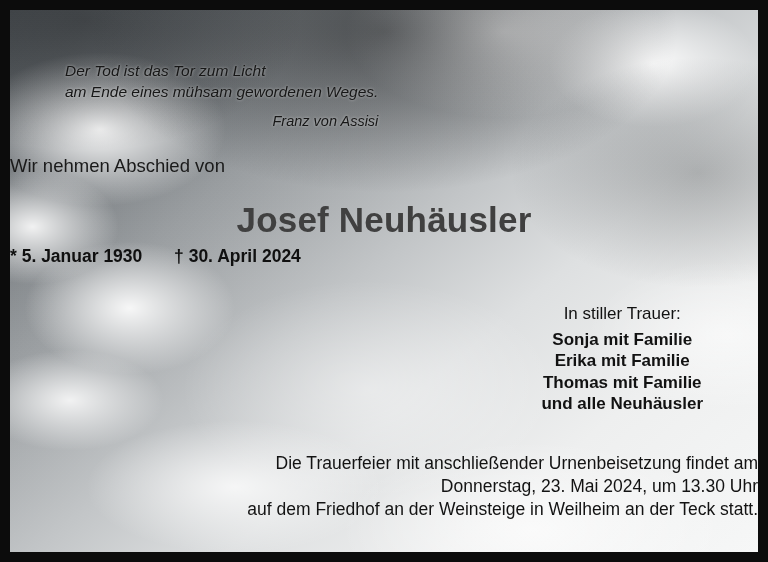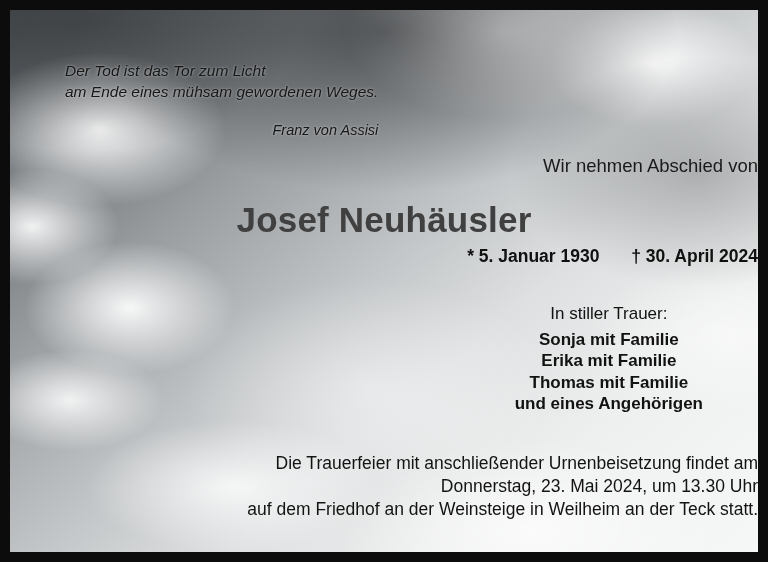--- a/index.html
+++ b/index.html
@@ -74,49 +74,49 @@
     top: 50px;
     font-style: italic;
     font-size: 15.5px;
     line-height: 21px;
     color: #171717;
     text-shadow: 0 0 3px rgba(255,255,255,0.55);
   }
   .quote .author {
     display: block;
     text-align: right;
-    margin-top: 18px;
+    margin-top: 9px;
     font-size: 14.5px;
   }
   .intro {
     position: absolute;
     left: 0;
     right: 0;
     top: 145px;
-    text-align: right;
+    text-align: left;
     font-size: 18.5px;
     color: #1a1a1a;
   }
   .name {
     position: absolute;
     left: 0;
     right: 0;
     top: 190px;
     text-align: center;
     font-size: 35px;
     font-weight: bold;
     letter-spacing: .2px;
     color: #404040;
   }
   .dates {
     position: absolute;
     left: 0;
     right: 0;
     top: 236px;
-    text-align: right;
+    text-align: left;
     font-size: 17.5px;
     font-weight: bold;
     color: #101010;
   }
   .dates .sep {
     display: inline-block;
     width: 22px;
   }
   .mourners {
     position: absolute;
@@ -173,21 +173,21 @@
         <span>* 5. Januar 1930</span>
         <span class="sep"></span>
         <span>† 30. April 2024</span>
       </div>
 
       <div class="mourners">
         <span class="lead">In stiller Trauer:</span>
         <span class="fam">Sonja mit Familie</span>
         <span class="fam">Erika mit Familie</span>
         <span class="fam">Thomas mit Familie</span>
-        <span class="fam">und eines Angehörigen</span>
+        <span class="fam">und alle Neuhäusler</span>
       </div>
 
       <div class="ceremony">
         <span>Die Trauerfeier mit anschließender Urnenbeisetzung findet am</span>
         <span>Donnerstag, 23. Mai 2024, um 13.30 Uhr</span>
         <span>auf dem Friedhof an der Weinsteige in Weilheim an der Teck statt.</span>
       </div>
 
     </div>
   </div>

